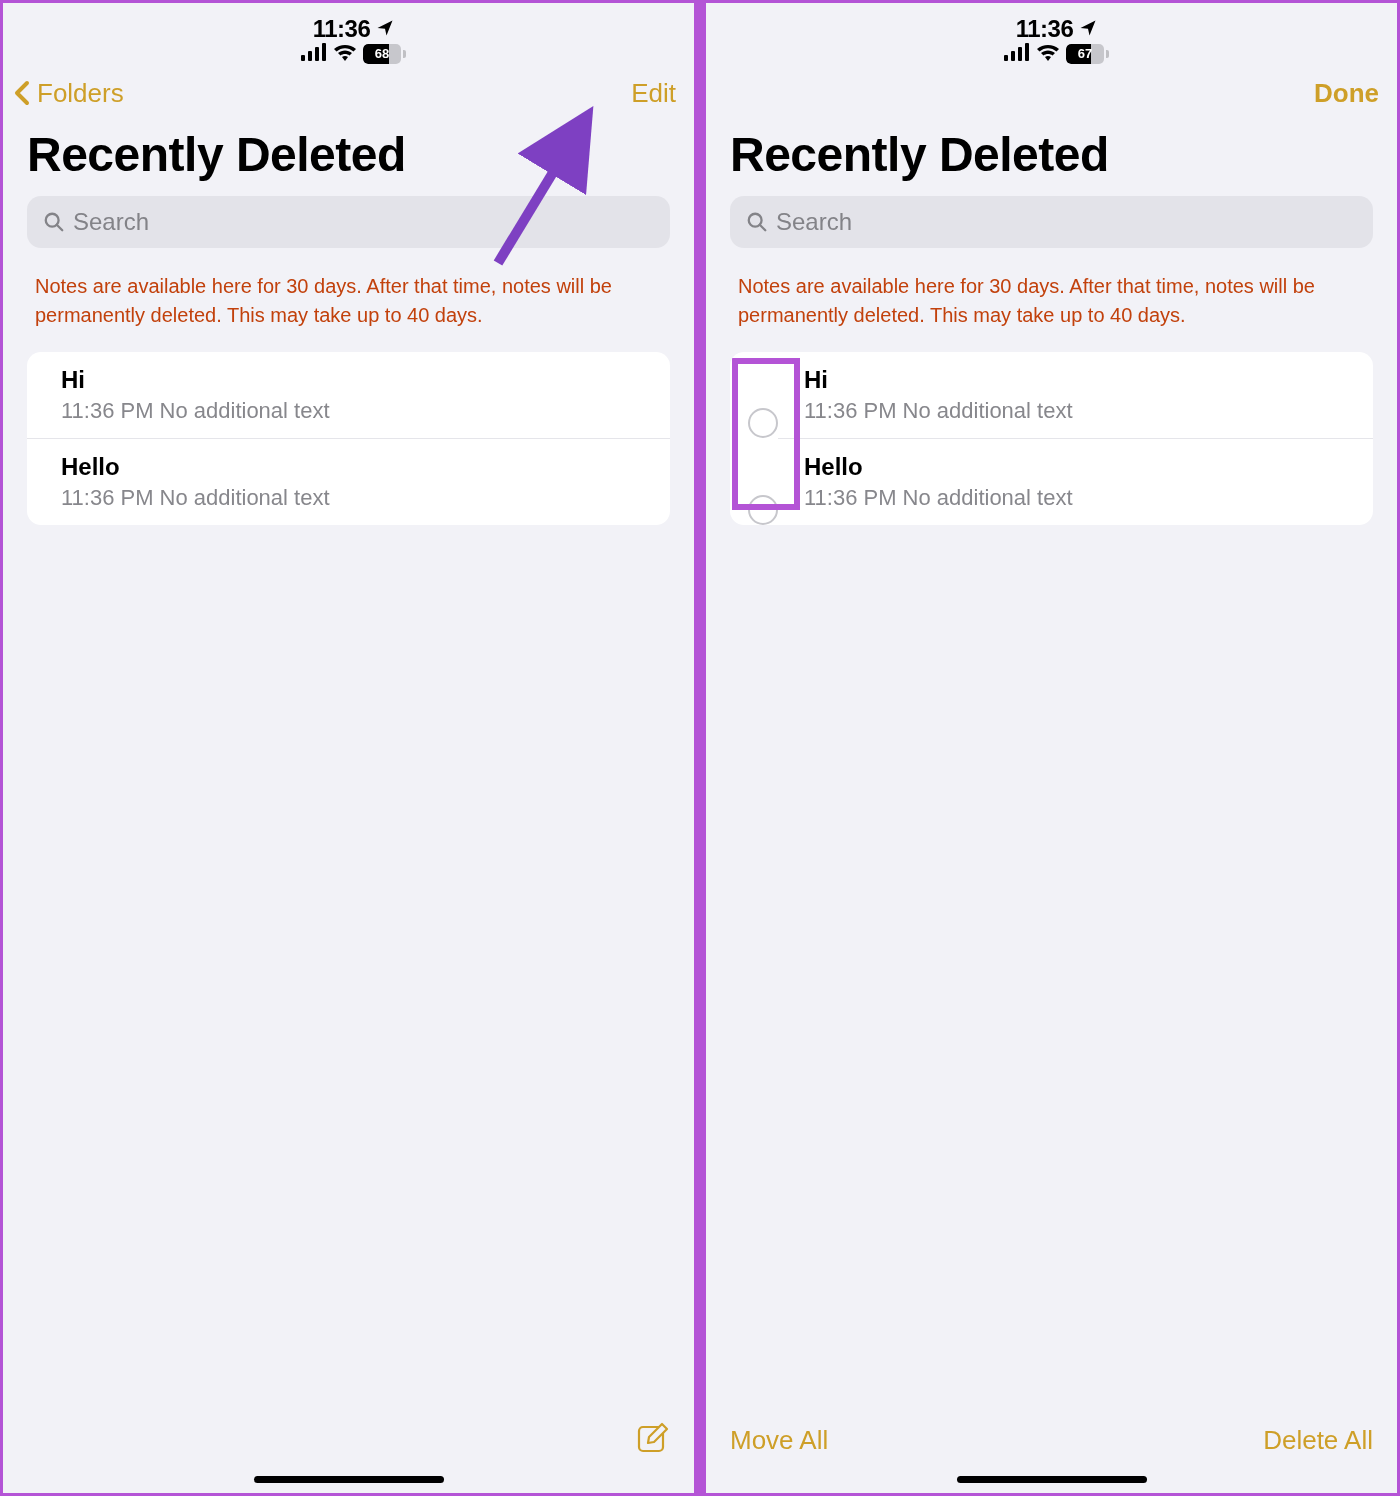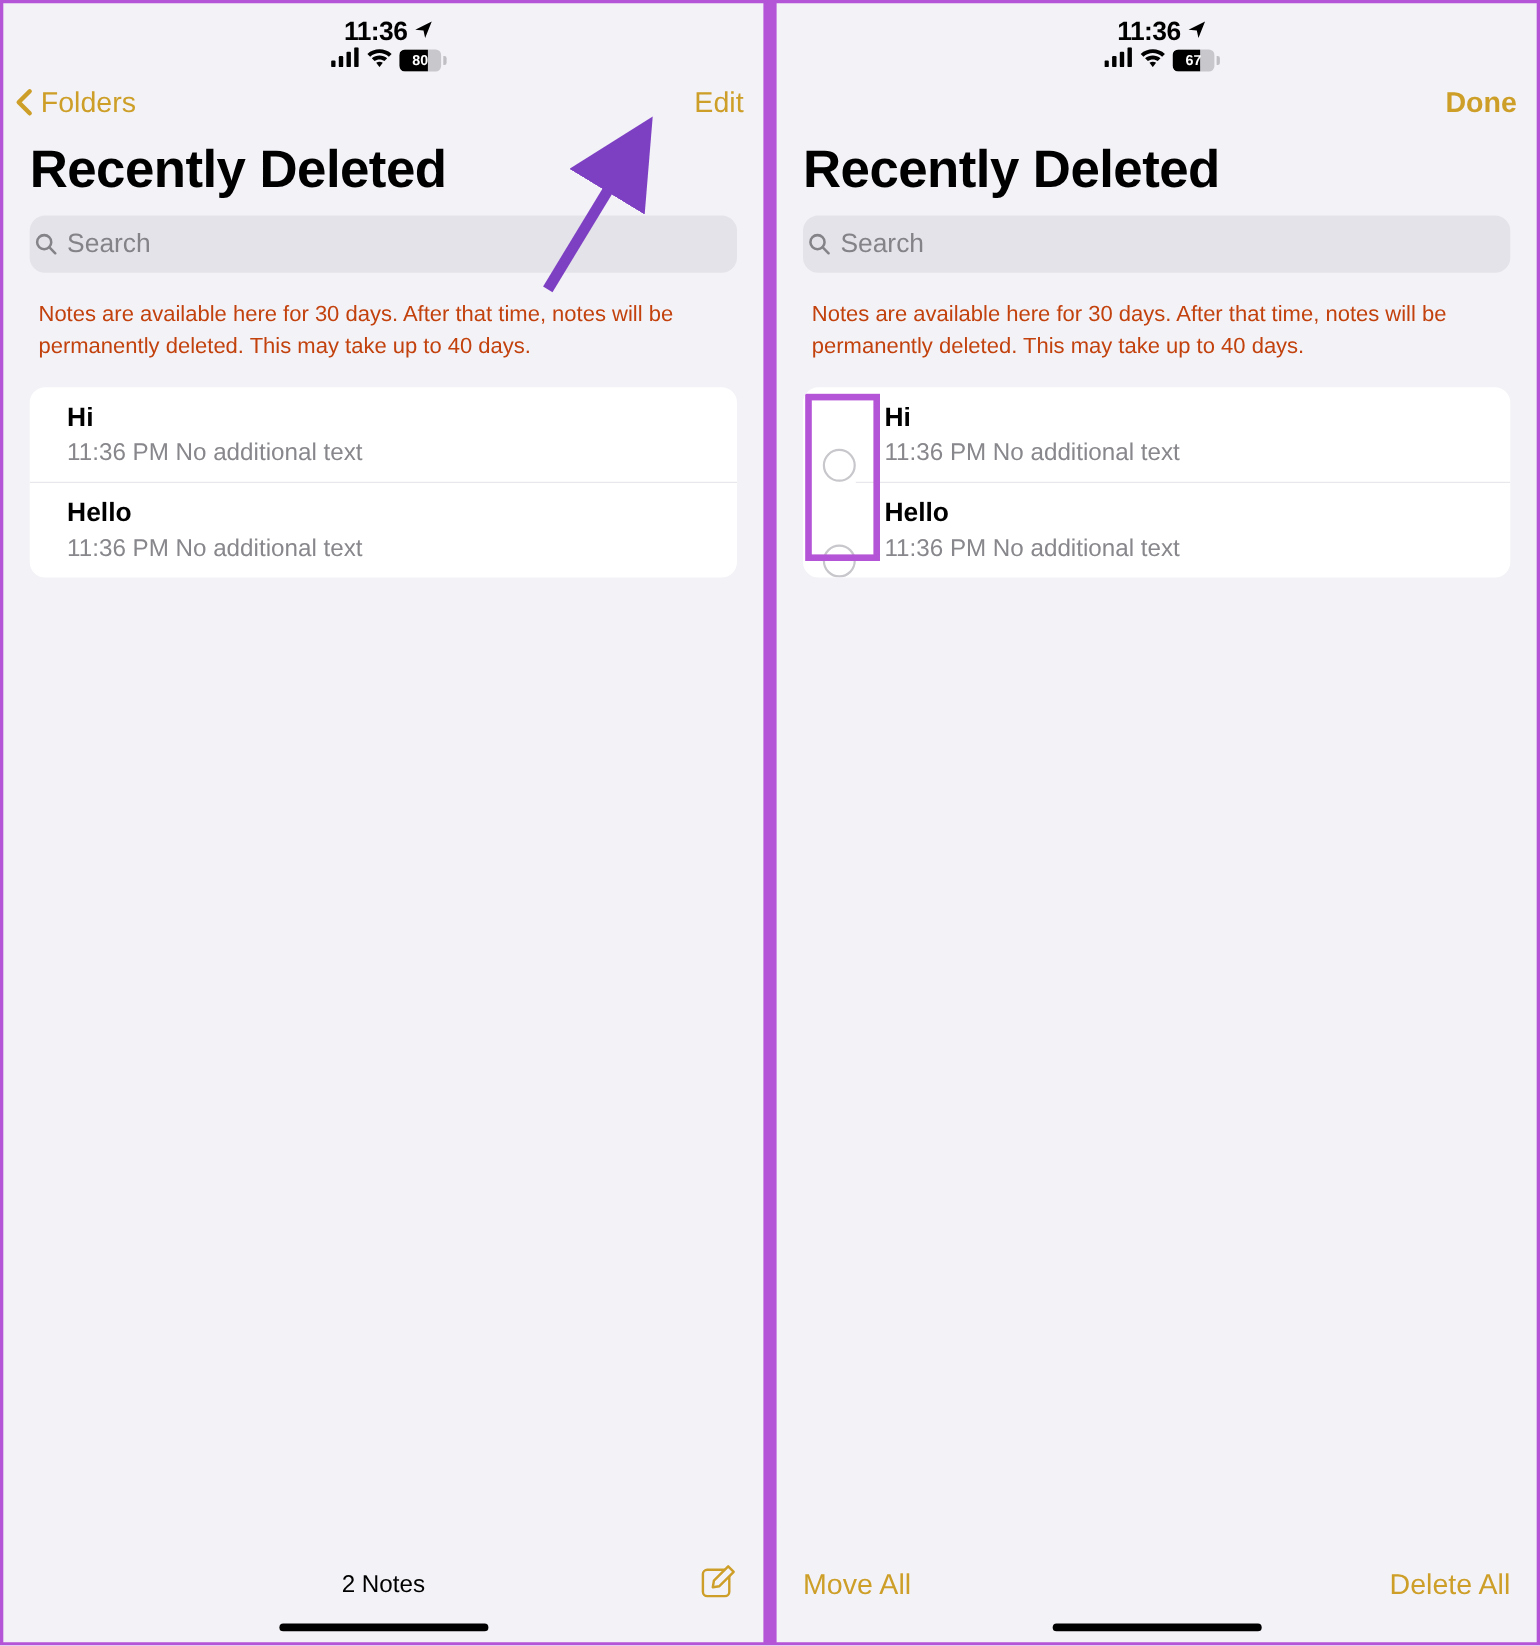--- a/index.html
+++ b/index.html
@@ -118,21 +118,21 @@
     }
 
     
     .search-bar {
       margin: 0 24px;
       height: 52px;
       background: #E3E3E9;
       border-radius: 14px;
       display: flex;
       align-items: center;
-      padding: 0 4px;
+      padding: 0 16px;
       gap: 8px;
     }
     .search-bar svg { width: 22px; height: 22px; flex-shrink: 0; }
     .search-placeholder {
       color: #838388;
       font-size: 24px;
     }
 
     
     .info-text {
@@ -265,21 +265,21 @@
           </svg>
       </span>
       <span class="wifi">
         <svg viewBox="0 0 24 18" fill="#000">
             <path d="M12 18 L15 14 C13 12.7 11 12.7 9 14 Z M5 10 C9 6.5 15 6.5 19 10 L16.5 12.5 C14 10.5 10 10.5 7.5 12.5 Z M1 6 C7 0.5 17 0.5 23 6 L20.5 8.5 C15.5 4 8.5 4 3.5 8.5 Z"></path>
           </svg>
       </span>
       <span class="battery">
         <span class="battery-body">
           <span class="battery-fill" style="width:68%"></span>
-          <span class="battery-pct">80</span>
+          <span class="battery-pct">68</span>
         </span>
         <span class="battery-tip"></span>
       </span>
     </div>
   </div>
 
   <div class="nav-bar">
     <div class="nav-back">
       <svg viewBox="0 0 20 28" fill="none" stroke="#CE9F28" stroke-width="4" stroke-linecap="round" stroke-linejoin="round">
           <polyline points="14,4 4,14 14,24"></polyline>
@@ -314,21 +314,20 @@
       <div class="note-content">
         <div class="note-title">Hello</div>
         <div class="note-meta">
           <span class="time">11:36 PM</span><span>No additional text</span>
         </div>
       </div>
     </div>
   </div>
 
   <div class="bottom-toolbar">
-    <div class="toolbar-center">2 Notes</div>
     <div class="compose-btn">
       <svg viewBox="0 0 34 34" fill="none" stroke="#CE9F28" stroke-width="2.2" stroke-linecap="round" stroke-linejoin="round">
         <rect x="3" y="6" width="24" height="24" rx="4"></rect>
         <path d="M26 3 L31 8 L18 21 L12 22 L13 16 Z" fill="#F2F2F7"></path>
       </svg>
     </div>
   </div>
 
   <div class="home-indicator"></div>
 

